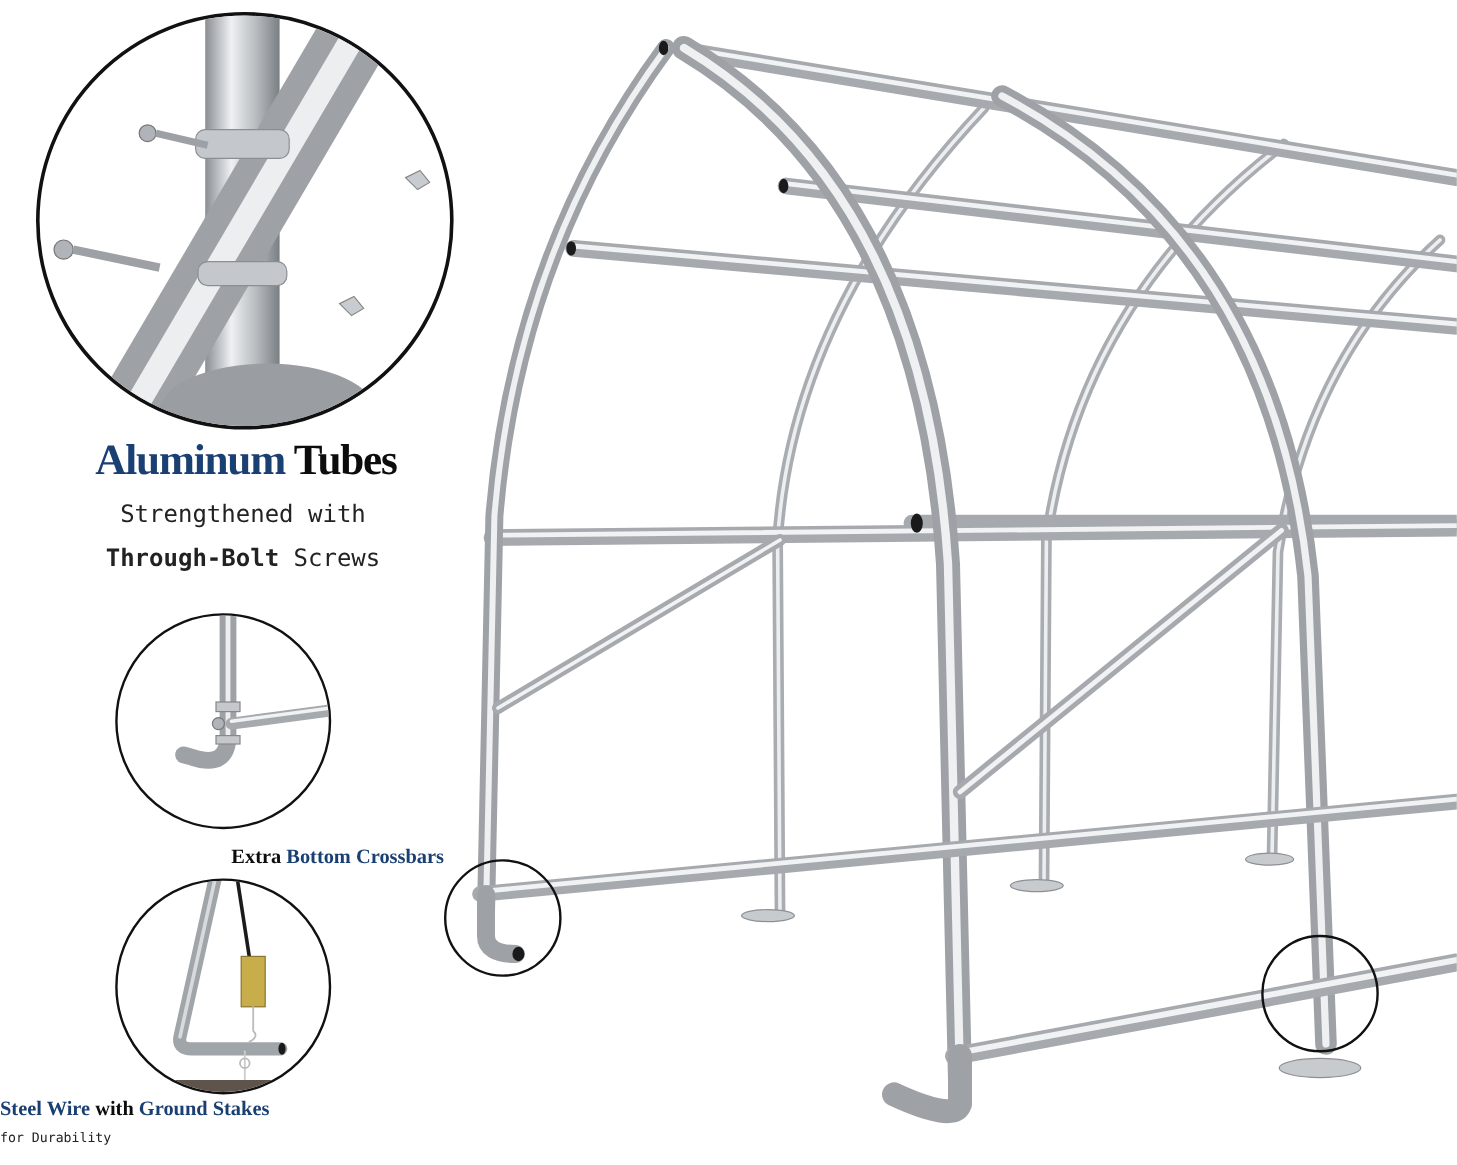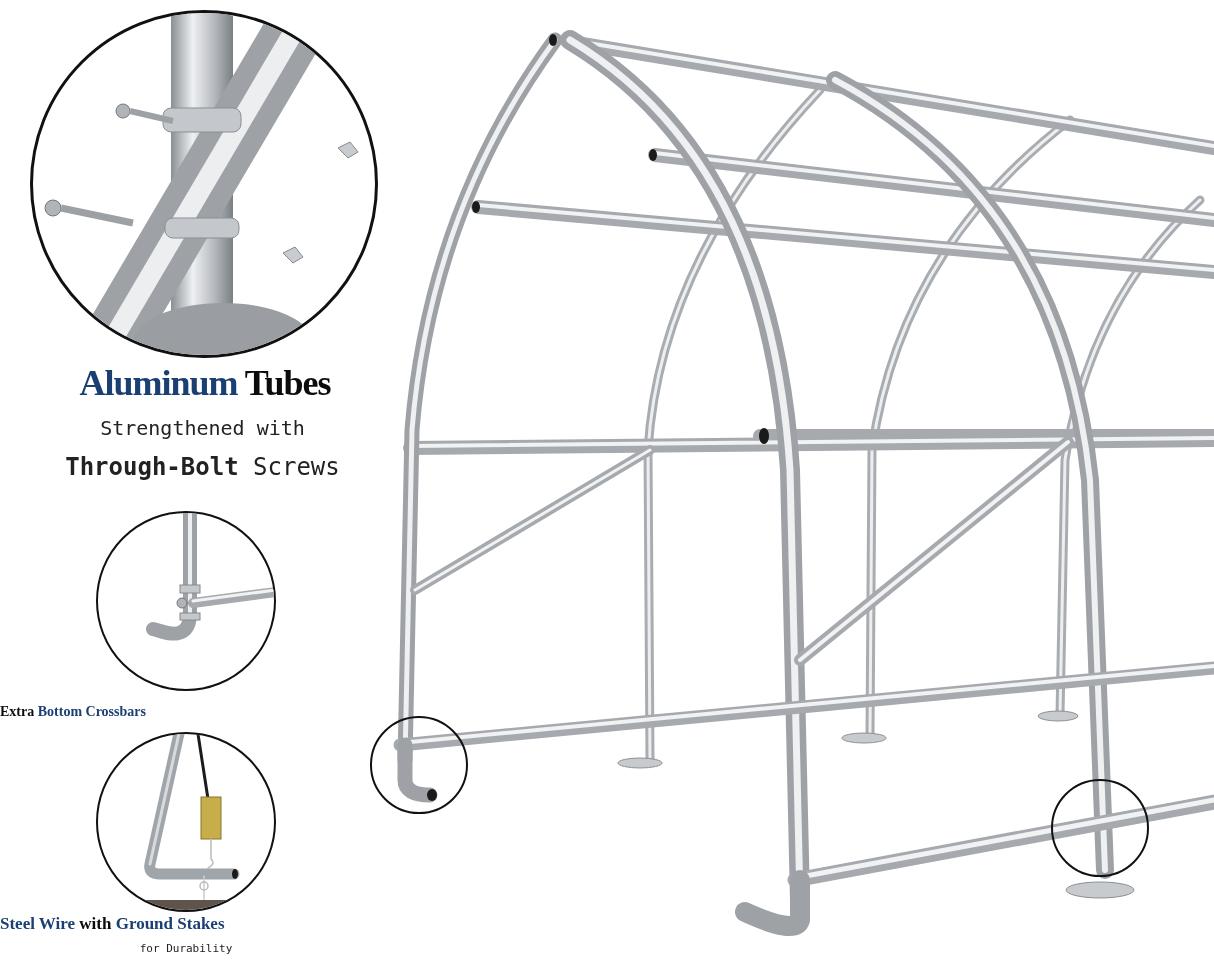--- a/index.html
+++ b/index.html
@@ -3,24 +3,24 @@
 <meta charset="utf-8">
 <style>
   html, body { margin: 0; padding: 0; background: #ffffff; }
   body { width: 1214px; height: 971px; position: relative; overflow: hidden; font-family: "DejaVu Sans", sans-serif; }
   .abs { position: absolute; }
   .circle { position: absolute; border: 2px solid #111; border-radius: 50%; overflow: hidden; background: #fff; box-sizing: border-box; }
   .serif-bold { font-family: Liberation Serif, serif; font-weight: bold; }
   .mono { font-family: "DejaVu Sans Mono", monospace; }
   .title { left: 0; width: 410px; top: 362px; text-align: center; font-size: 36px; letter-spacing: -1px; }
   .sub1 { left: 0; width: 405px; top: 416px; text-align: center; font-size: 20px; color: #222; }
-  .sub2 { left: 0; width: 405px; top: 453px; text-align: center; font-size: 24px; color: #222; }
-  .cap2 { left: 0; width: 370px; top: 704px; text-align: left; font-size: 14px; }
+  .sub2 { left: 0; width: 405px; top: 453px; text-align: center; font-size: 20px; color: #222; }
+  .cap2 { left: 0; width: 370px; top: 704px; text-align: right; font-size: 17px; }
   .cap3 { left: 0; width: 372px; top: 914px; text-align: left; font-size: 17px; }
-  .cap3sub { left: 0; width: 372px; top: 942px; text-align: center; font-size: 11px; color: #222; }
+  .cap3sub { left: 0; width: 372px; top: 942px; text-align: left; font-size: 11px; color: #222; }
   .blue { color: #1a3f72; }
   .dark { color: #0c0c0c; }
   svg { display: block; }
 </style>
 </head>
 <body>
 
 <svg class="abs" style="left:0;top:0" width="1214" height="971">
   <defs>
     <linearGradient id="tubeV" x1="0" y1="0" x2="1" y2="0">

